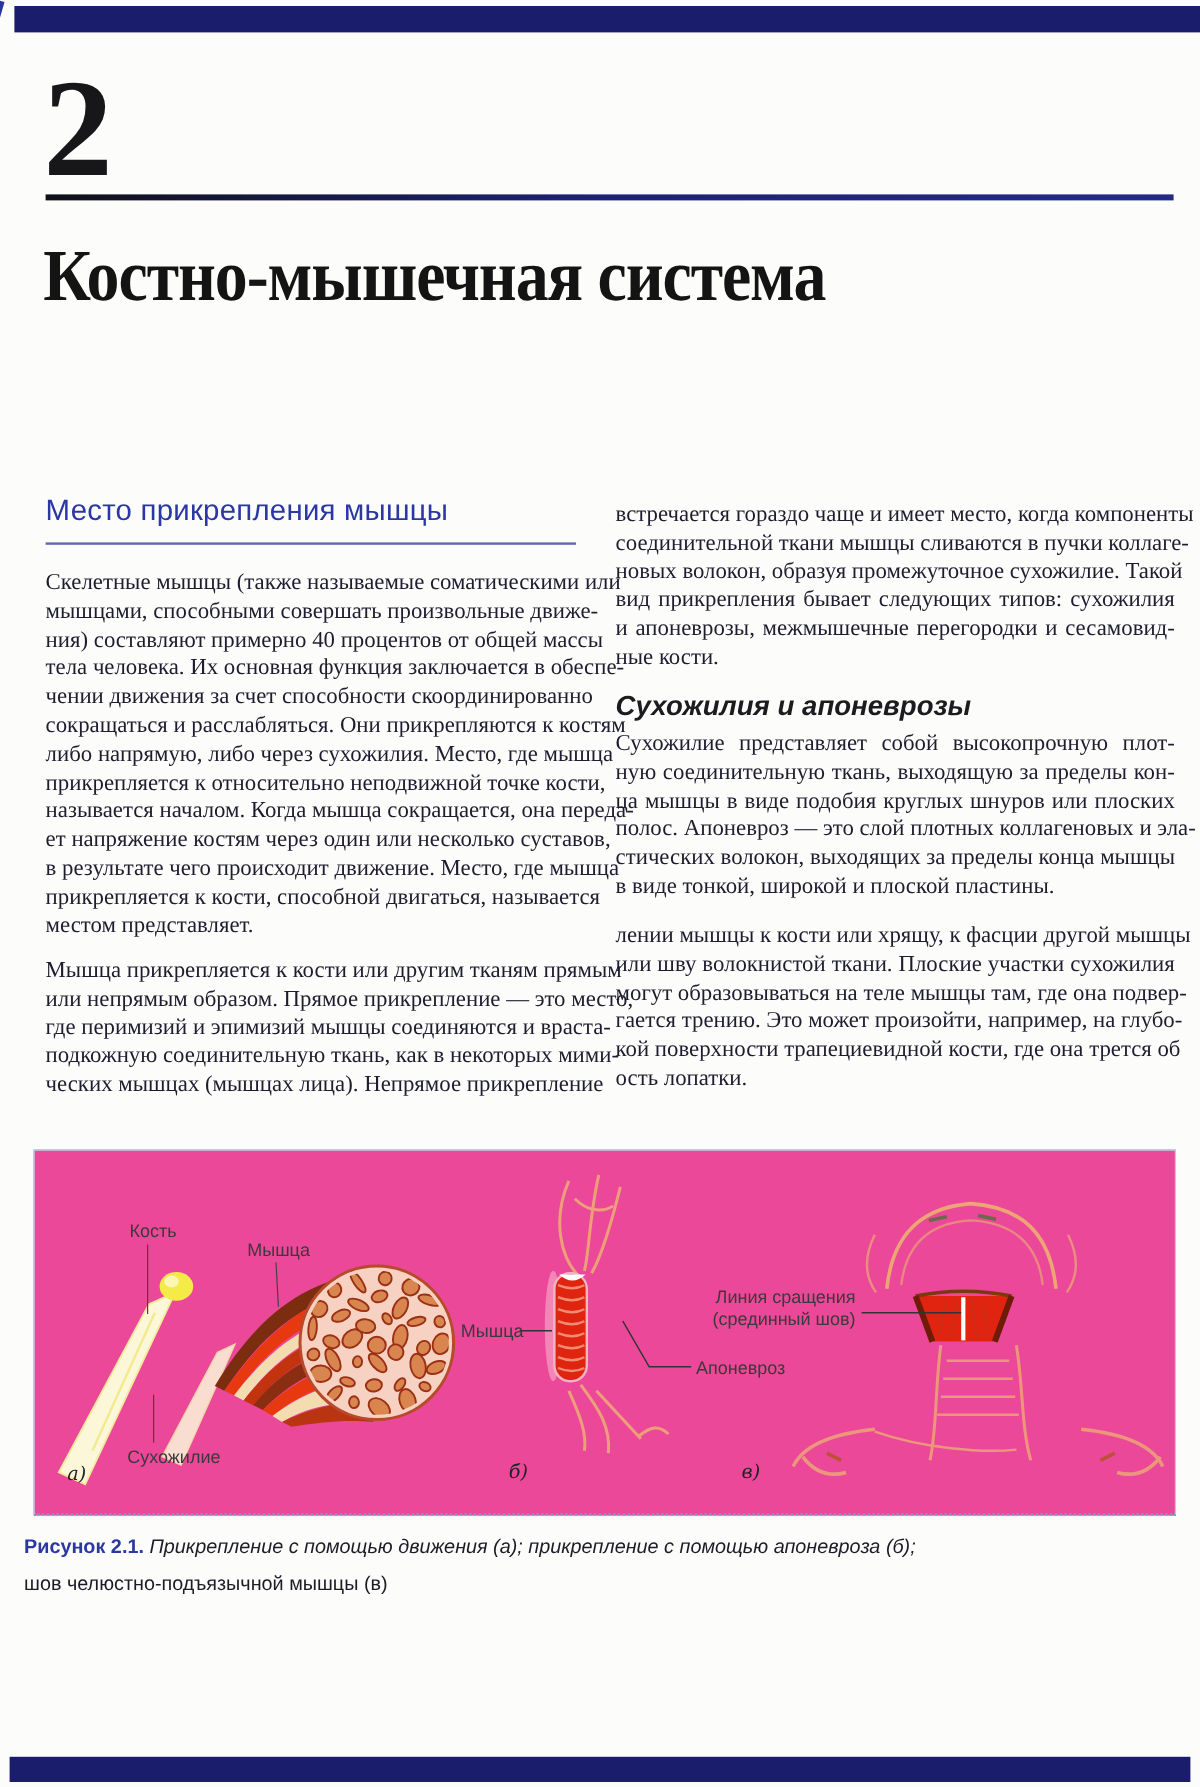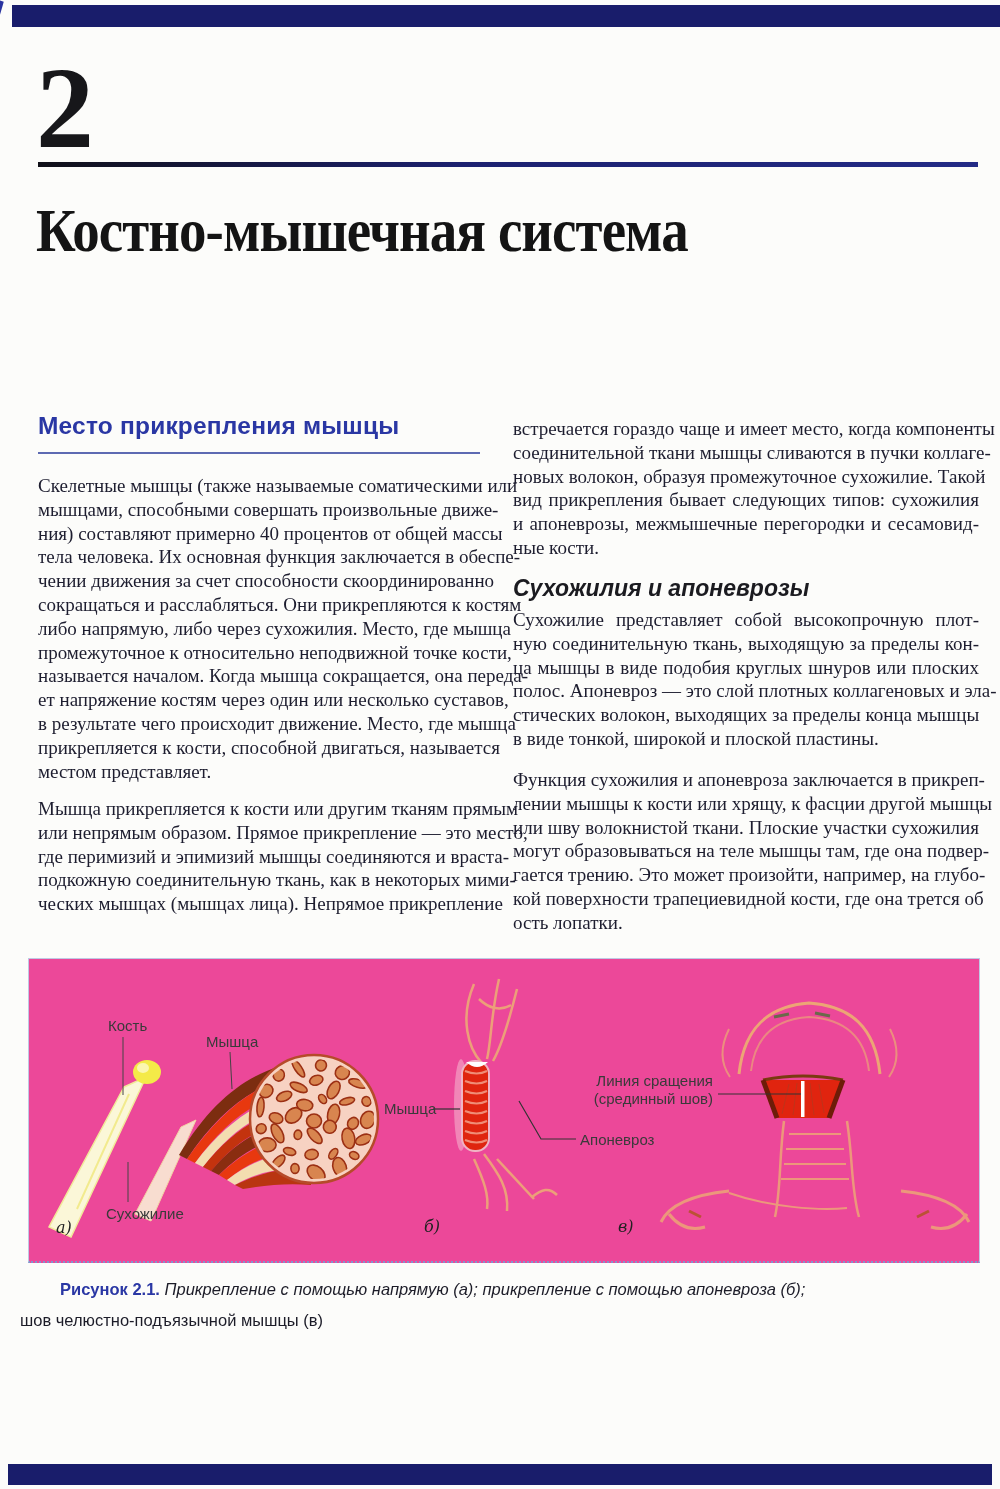--- a/index.html
+++ b/index.html
@@ -8,35 +8,35 @@
   .band{position:absolute;background:var(--accent,#191d6b);}
   .corner-sliver{position:absolute;left:-2px;top:0;width:6px;height:30px;background:#2a34a0;
         transform:rotate(16deg);transform-origin:top left;}
   .chapter-number{position:absolute;left:36px;top:50px;font-size:116px;line-height:1;
         font-weight:bold;color:#17171a;letter-spacing:-2px;}
   .chapter-rule{position:absolute;left:38px;top:162px;width:940px;height:5px;
         background:linear-gradient(90deg,#101018,#1c2170 45%,#232b86);}
   .chapter-title{position:absolute;left:36px;top:196px;font-size:61px;font-weight:bold;
         color:#141414;letter-spacing:-1px;transform:scaleX(.9);transform-origin:left top;white-space:nowrap;}
   .section-heading{position:absolute;left:38px;top:412px;font-family:"Liberation Sans",sans-serif;
-        font-size:24.5px;font-weight:bold;color:var(--heading,#2a37a4);letter-spacing:.2px;white-space:nowrap;}
+        font-size:24.5px;font-weight:normal;color:var(--heading,#2a37a4);letter-spacing:.2px;white-space:nowrap;}
   .heading-underline{position:absolute;left:38px;top:452px;width:442px;height:2px;background:#5d6ab2;}
   .subsection-heading{position:absolute;left:513px;top:575px;font-family:"Liberation Sans",sans-serif;
         font-size:23px;font-weight:bold;color:#1b1b20;white-space:nowrap;font-style:italic;}
   .para{position:absolute;font-size:19px;line-height:23.8px;}
   .para .tline{text-align:justify;text-align-last:justify;white-space:nowrap;}
   .para .tline.last{text-align-last:left;}
   .fig-box{position:absolute;left:28px;top:958px;width:952px;height:305px;background:#ec4899;
         border:1.5px solid #bfc9e4;border-bottom:2px dotted #8394cc;box-sizing:border-box;}
   .fig-box svg{position:absolute;left:0;top:0;}
   .fig-label{font-family:"Liberation Sans",sans-serif;font-size:15px;fill:#3a3a3a;}
   .panel-letter{font-family:"DejaVu Serif",serif;font-style:italic;font-size:16px;fill:#222;}
   .caption{position:absolute;left:20px;font-family:"Liberation Sans",sans-serif;font-size:16.5px;
         color:#1c1c28;white-space:nowrap;}
-  .caption .cap-label{color:var(--heading,#2a37a4);font-weight:bold;font-style:normal;margin-left:40px;}
+  .caption .cap-label{color:var(--heading,#2a37a4);font-weight:bold;font-style:normal;}
   .caption .cap-italic{font-style:italic;}
 </style>
 </head>
 <body>
 
 <div class="page">
 
   <div class="band" style="left:12px;top:5px;width:988px;height:22px;"></div>
   <div class="corner-sliver"></div>
 
@@ -47,21 +47,21 @@
   <div class="section-heading">Место прикрепления мышцы</div>
   <div class="heading-underline"></div>
   <div class="para" style="left:38px;top:474px;width:450px;">
       <div class="tline">Скелетные мышцы (также называемые соматическими или</div>
       <div class="tline">мышцами, способными совершать произвольные движе-</div>
       <div class="tline">ния) составляют примерно 40 процентов от общей массы</div>
       <div class="tline">тела человека. Их основная функция заключается в обеспе-</div>
       <div class="tline">чении движения за счет способности скоординированно</div>
       <div class="tline">сокращаться и расслабляться. Они прикрепляются к костям</div>
       <div class="tline">либо напрямую, либо через сухожилия. Место, где мышца</div>
-      <div class="tline">промежуточное к относительно неподвижной точке кости,</div>
+      <div class="tline">прикрепляется к относительно неподвижной точке кости,</div>
       <div class="tline">называется началом. Когда мышца сокращается, она переда-</div>
       <div class="tline">ет напряжение костям через один или несколько суставов,</div>
       <div class="tline">в результате чего происходит движение. Место, где мышца</div>
       <div class="tline">прикрепляется к кости, способной двигаться, называется</div>
       <div class="tline last">местом представляет.</div>
     </div>
   <div class="para" style="left:38px;top:797px;width:450px;">
       <div class="tline">Мышца прикрепляется к кости или другим тканям прямым</div>
       <div class="tline">или непрямым образом. Прямое прикрепление — это место,</div>
       <div class="tline">где перимизий и эпимизий мышцы соединяются и враста-</div>
@@ -80,21 +80,20 @@
   <div class="subsection-heading">Сухожилия и апоневрозы</div>
   <div class="para" style="left:513px;top:608px;width:466px;">
       <div class="tline">Сухожилие представляет собой высокопрочную плот-</div>
       <div class="tline">ную соединительную ткань, выходящую за пределы кон-</div>
       <div class="tline">ца мышцы в виде подобия круглых шнуров или плоских</div>
       <div class="tline">полос. Апоневроз — это слой плотных коллагеновых и эла-</div>
       <div class="tline">стических волокон, выходящих за пределы конца мышцы</div>
       <div class="tline last">в виде тонкой, широкой и плоской пластины.</div>
     </div>
   <div class="para" style="left:513px;top:768px;width:466px;">
-      <div class="tline">Функция сухожилия и апоневроза заключается в прикреп-</div>
       <div class="tline">лении мышцы к кости или хрящу, к фасции другой мышцы</div>
       <div class="tline">или шву волокнистой ткани. Плоские участки сухожилия</div>
       <div class="tline">могут образовываться на теле мышцы там, где она подвер-</div>
       <div class="tline">гается трению. Это может произойти, например, на глубо-</div>
       <div class="tline">кой поверхности трапециевидной кости, где она трется об</div>
       <div class="tline last">ость лопатки.</div>
     </div>
 
   <div class="fig-box">
     <svg width="949" height="301" viewBox="0 0 949 301">
@@ -230,18 +229,18 @@
         <line x1="689" y1="135" x2="772" y2="135" stroke="#333" stroke-width="1.2"></line>
         <text class="fig-label" text-anchor="end" x="684" y="127">Линия сращения</text>
         <text class="fig-label" text-anchor="end" x="684" y="145">(срединный шов)</text>
         <text class="panel-letter" x="589" y="273">в)</text>
       </g>
     </svg>
   </div>
 
   <div class="caption" style="top:1280px;">
     <span class="cap-label">Рисунок 2.1.</span>
-    <span class="cap-italic">Прикрепление с помощью напрямую (а); прикрепление с помощью апоневроза (б);</span>
+    <span class="cap-italic">Прикрепление с помощью движения (а); прикрепление с помощью апоневроза (б);</span>
   </div>
   <div class="caption cap-italic" style="top:1311px;">шов челюстно-подъязычной мышцы (в)</div>
 
   <div class="band" style="left:8px;top:1464px;width:984px;height:21px;"></div>
 </div>
 
 </body></html>

